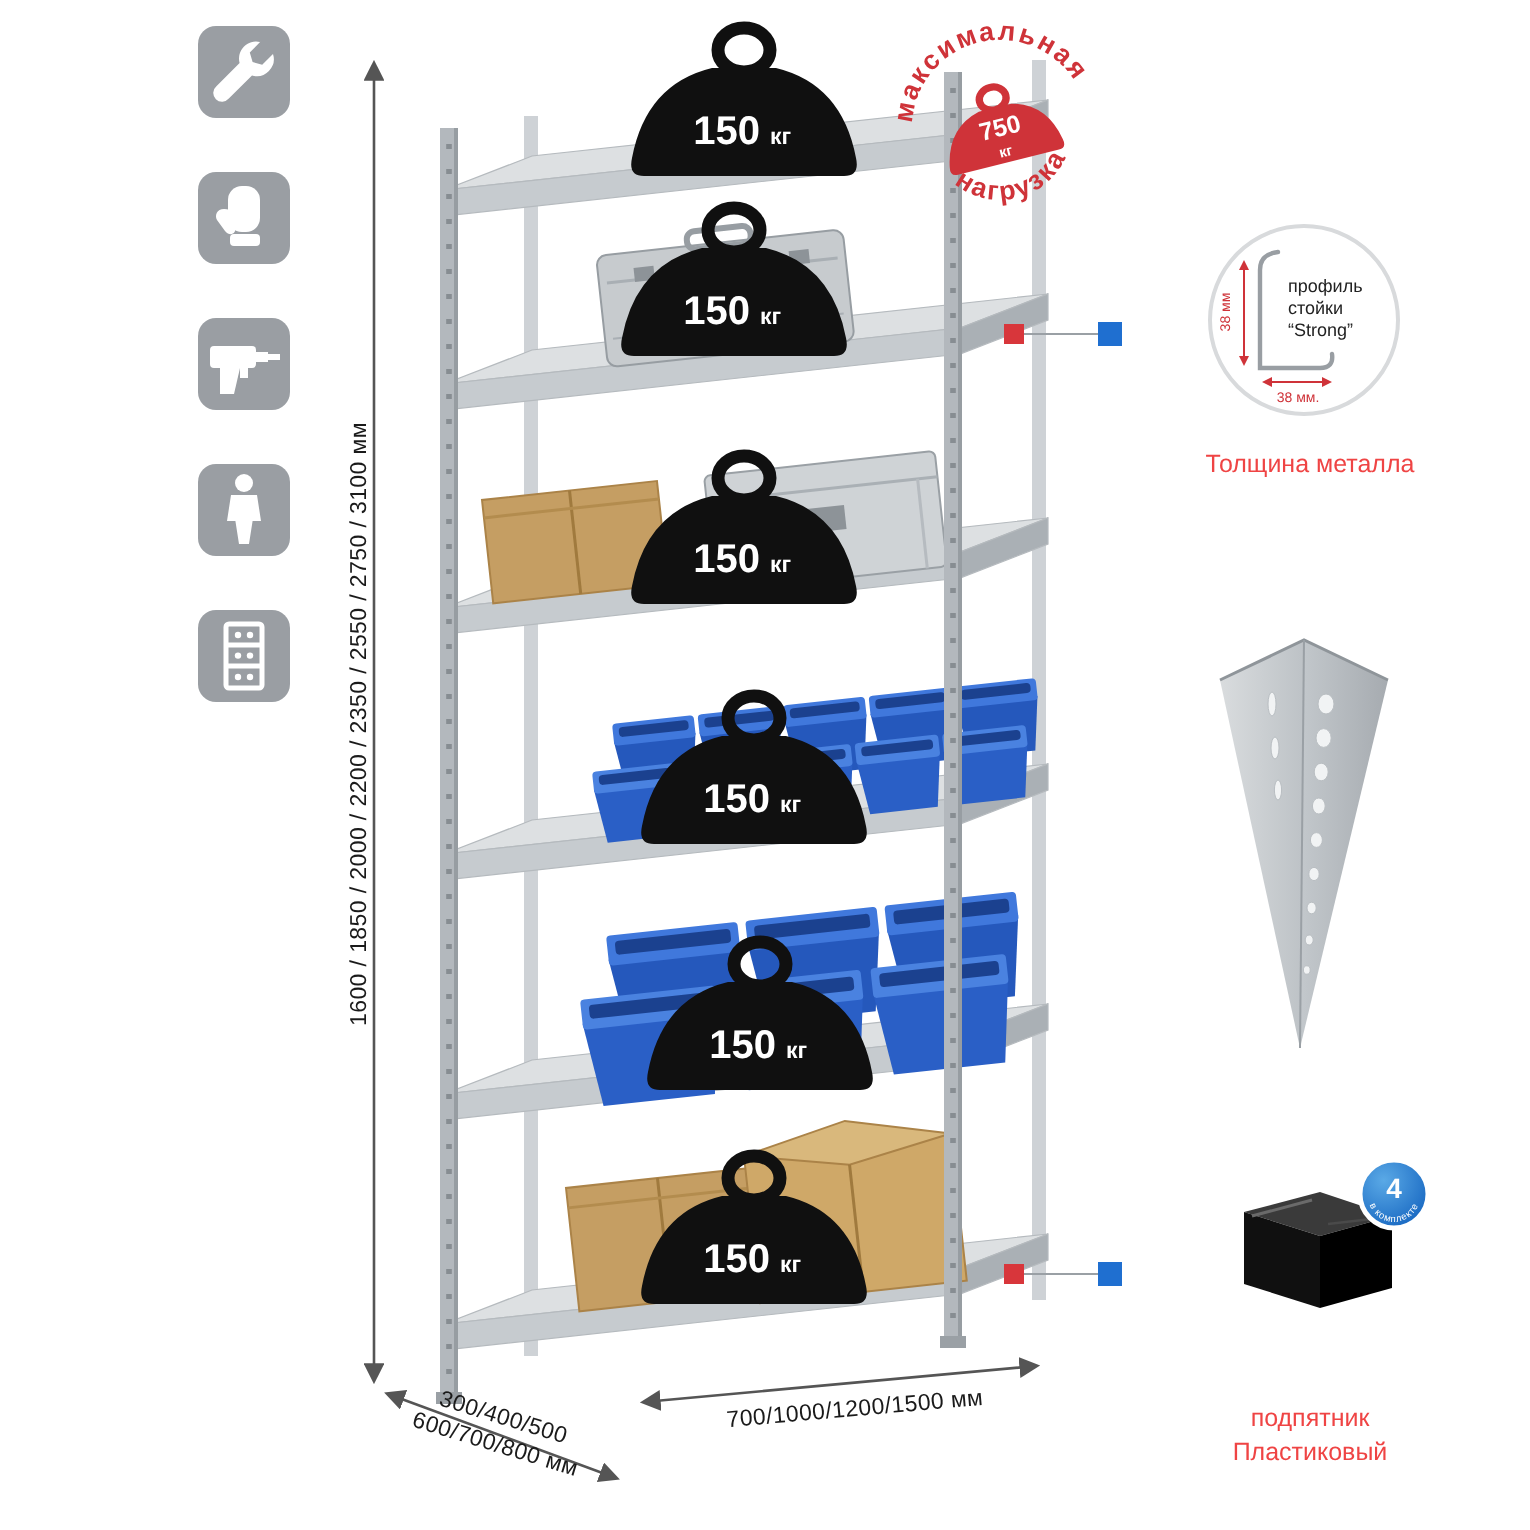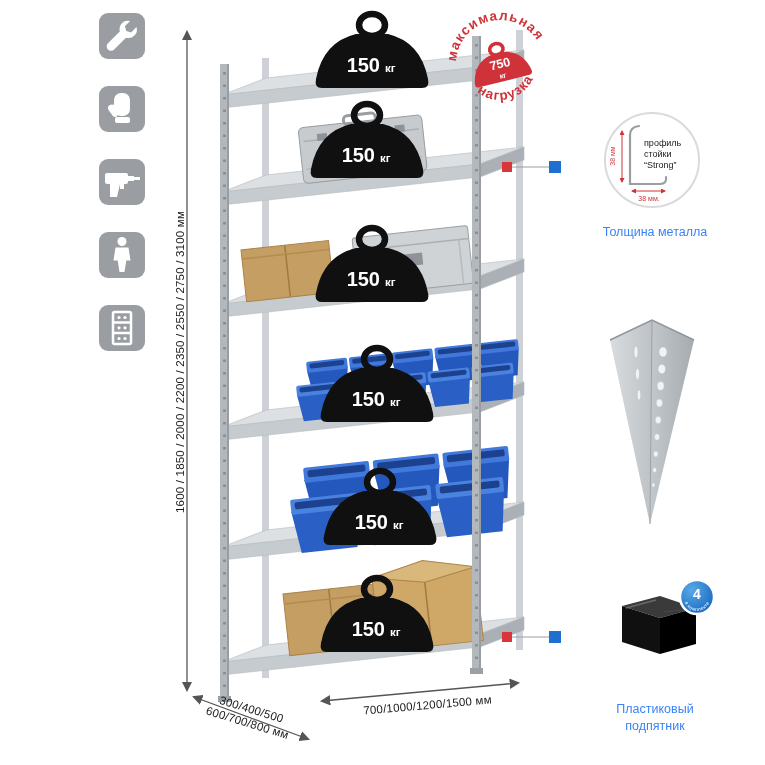--- a/index.html
+++ b/index.html
@@ -29,21 +29,21 @@
   #width-label{
     left:330px;top:699px;width:195px;text-align:center;
     transform:rotate(-5deg);
   }
   #depth-label{
     left:182px;top:702px;width:135px;text-align:center;line-height:14px;
     transform:rotate(17deg);
   }
   .caption{
     position:absolute;width:150px;text-align:center;
-    font-size:12.5px;line-height:17px;color:#3b82f6;
+    font-size:12.5px;line-height:17px;color:#ef4444;
   }
   #thickness-caption{left:580px;top:224px;}
   #foot-caption{left:580px;top:701px;}
 
   .wt-num{fill:#ffffff;font-size:20px;font-weight:bold;}
   .wt-unit{fill:#ffffff;font-size:11.5px;font-weight:bold;}
   .stamp-arc{fill:#cf3339;font-size:13.5px;font-weight:bold;letter-spacing:1.2px;}
   .profile-txt{fill:#222222;font-size:9px;}
   .dim-red{fill:#cf3339;font-size:7px;}
 </style>
@@ -415,15 +415,15 @@
   <div>600/700/800 мм</div>
 </div>
 
 <div id="width-label" class="abs dim-label">700/1000/1200/1500 мм</div>
 
 <div id="thickness-caption" class="caption">
   <div>Толщина металла</div>
 </div>
 
 <div id="foot-caption" class="caption">
+  <div>подпятник</div>
   <div>Пластиковый</div>
-  <div>подпятник</div>
 </div>
 
 </body></html>

